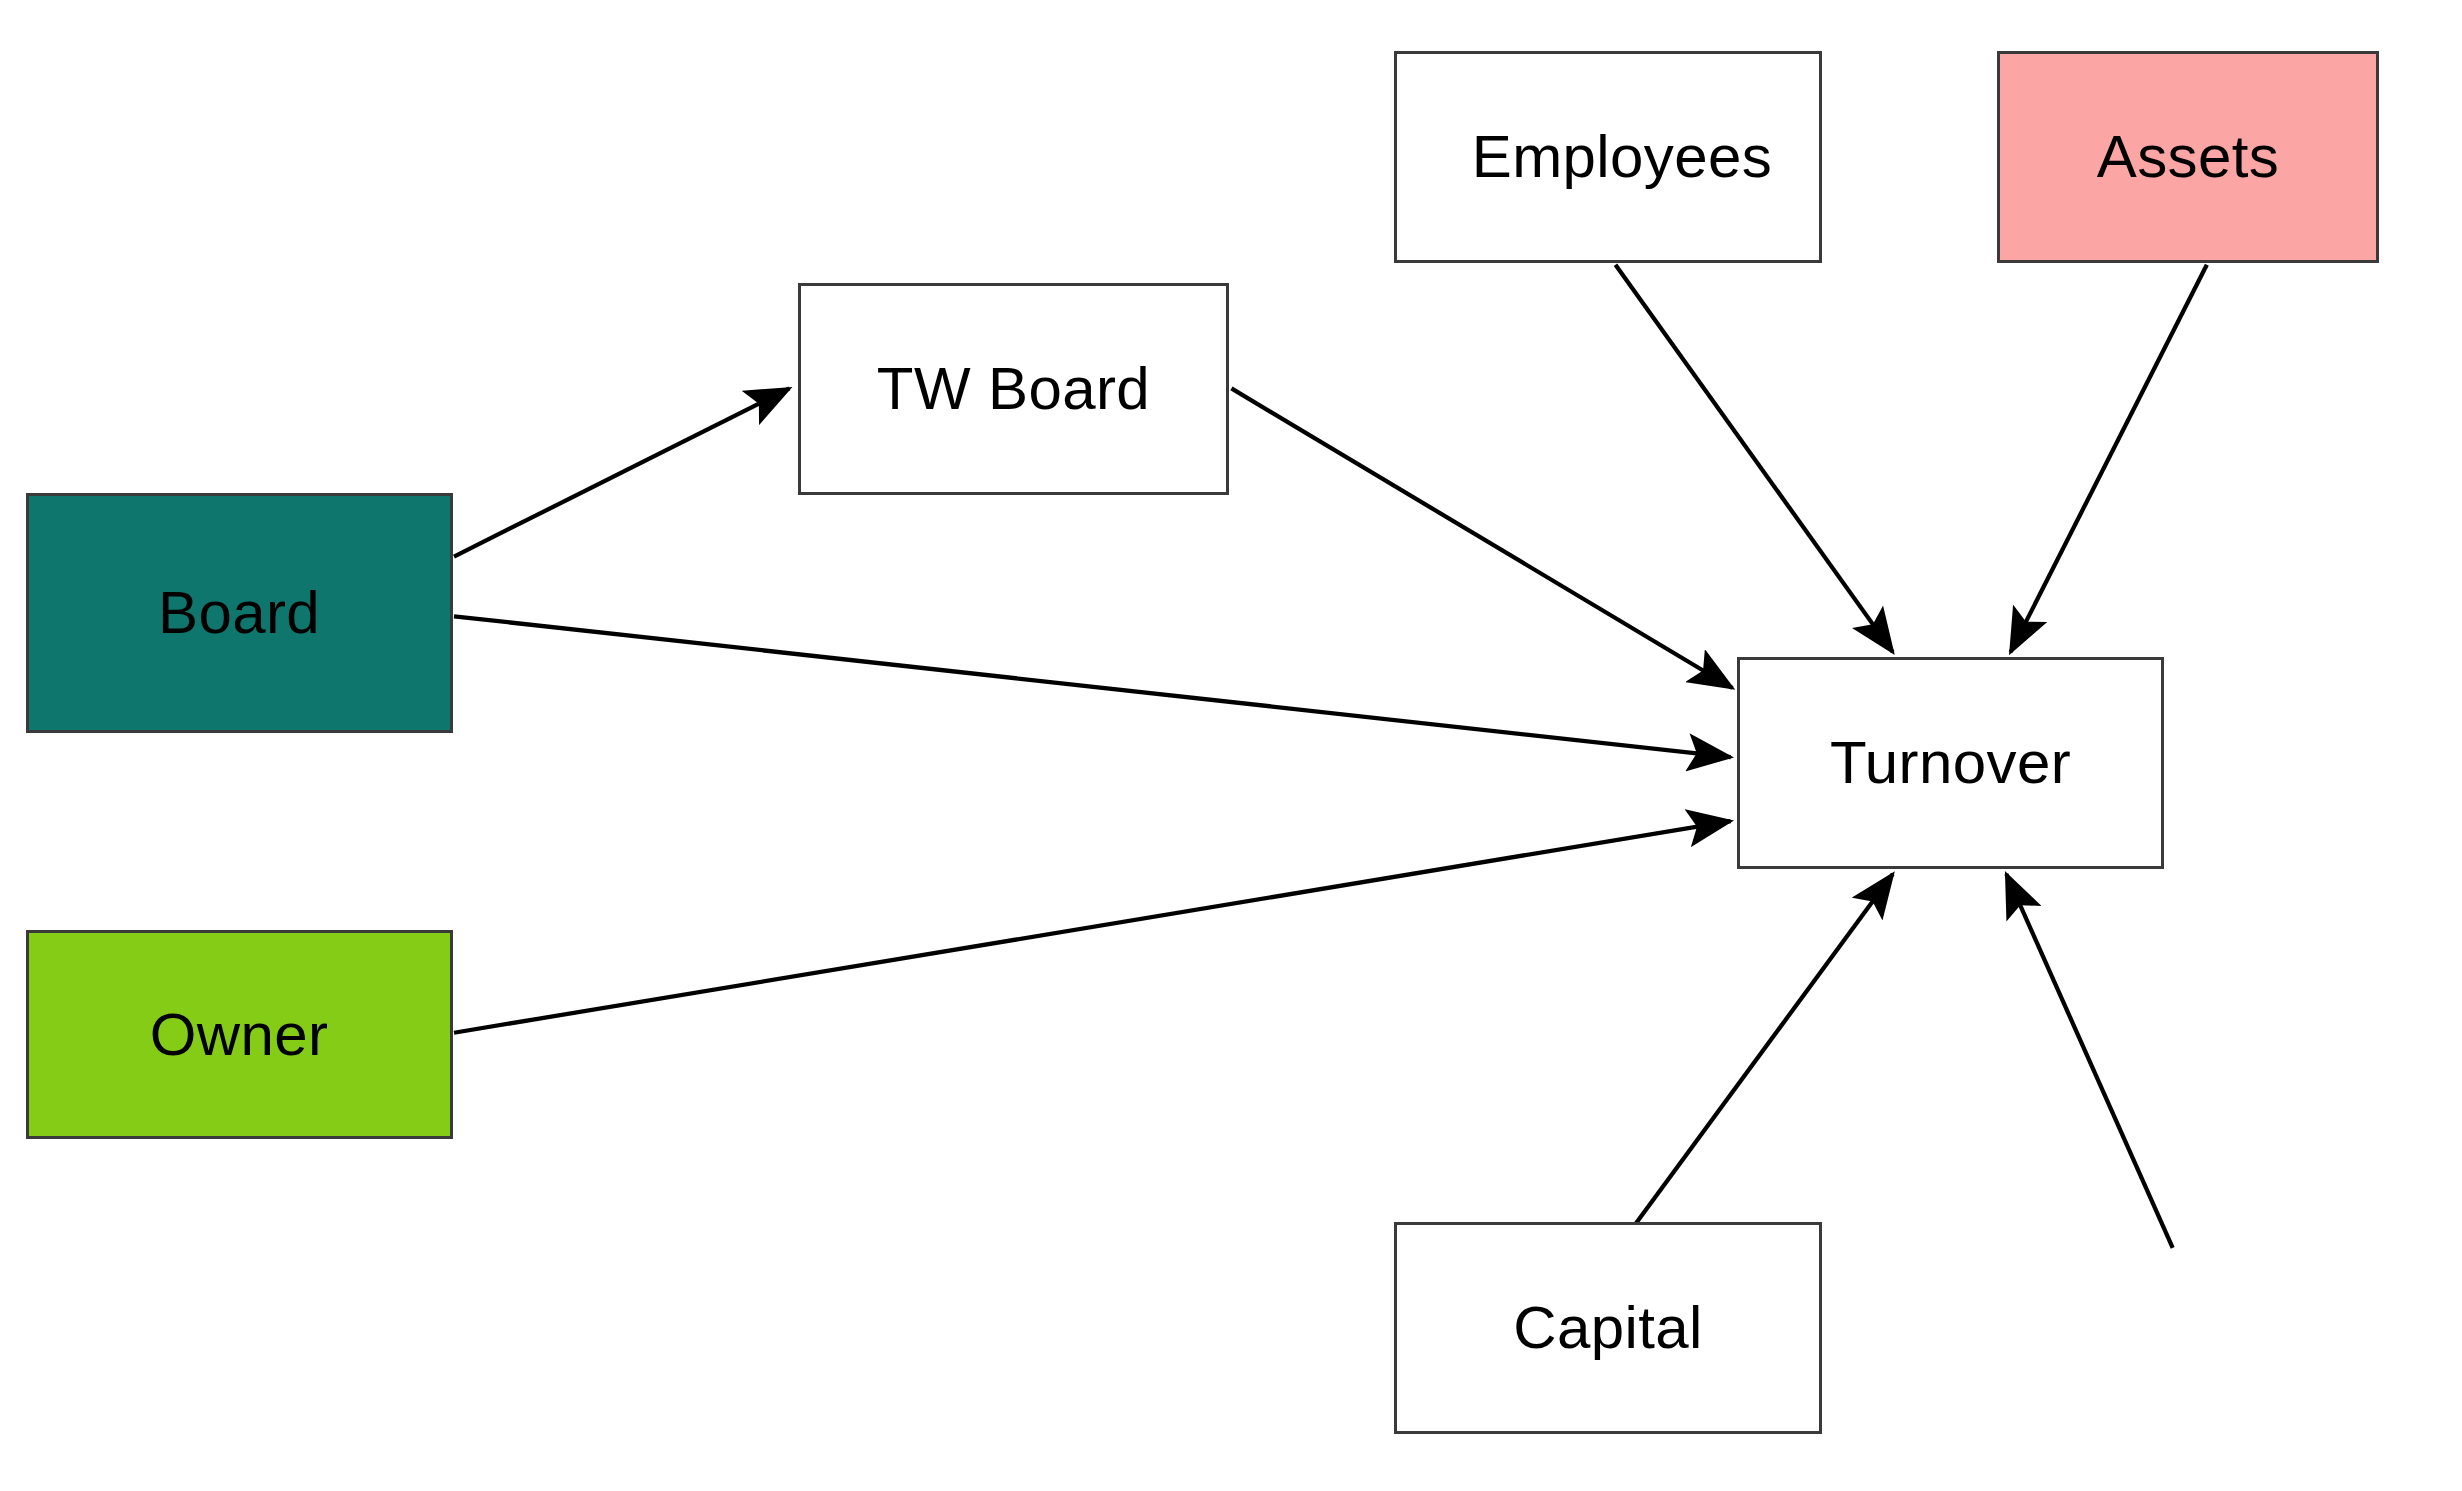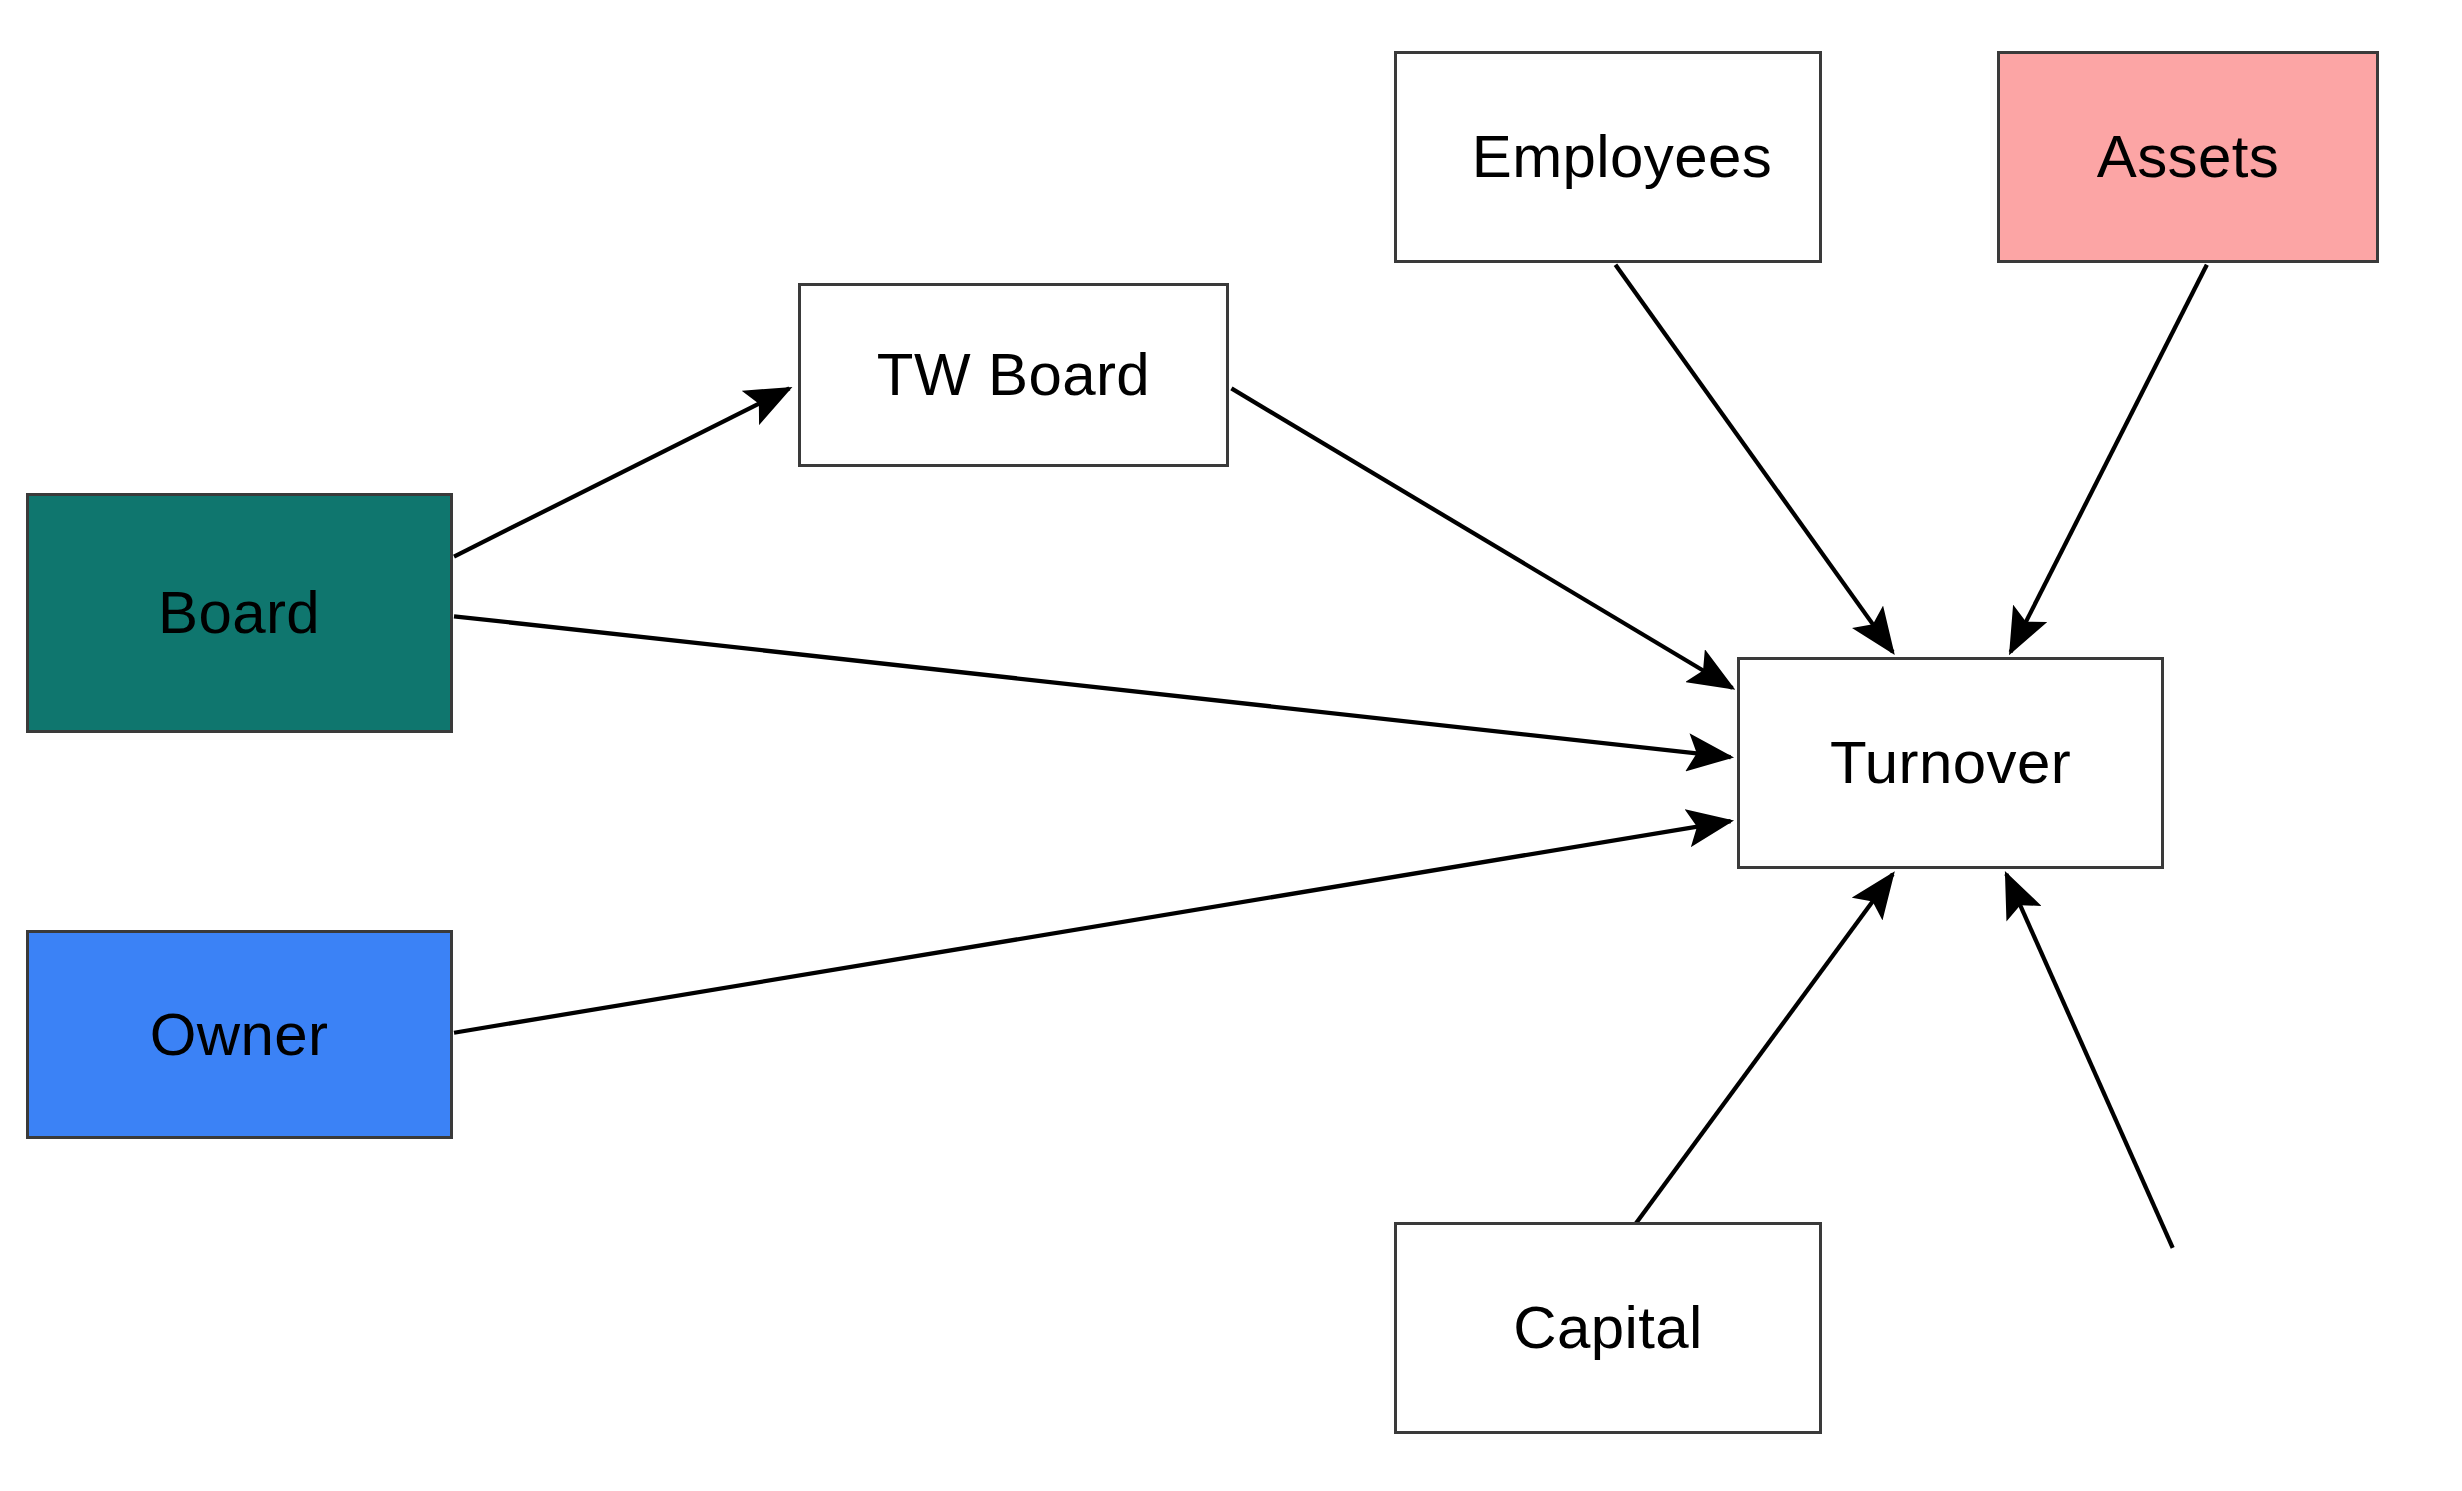--- a/index.html
+++ b/index.html
@@ -66,25 +66,25 @@
         <line x1="2586" y1="310" x2="2356" y2="764" stroke="#000000" stroke-width="5" marker-end="url(#arrowhead)"></line>
         <line x1="1896" y1="1462" x2="2218" y2="1024" stroke="#000000" stroke-width="5" marker-end="url(#arrowhead)"></line>
         <line x1="2546" y1="1462" x2="2351" y2="1024" stroke="#000000" stroke-width="5" marker-end="url(#arrowhead)"></line>
       </g>
   </svg>
 
   <div class="node" style="left: 25.6px; top: 493px; width: 427px; height: 240px; background: #0f766e; border-color: rgb(58, 58, 58); text-align: right;">
     <span class="node-label">Board</span>
   </div>
 
-  <div class="node" style="left: 25.6px; top: 930px; width: 427px; height: 209px; background: #3b82f6; border-color: rgb(58, 58, 58);">
+  <div class="node" style="left: 25.6px; top: 930px; width: 427px; height: 209px; background: #84cc16; border-color: rgb(58, 58, 58);">
     <span class="node-label">Owner</span>
   </div>
 
-  <div class="node" style="left: 798px; top: 283px; width: 431px; height: 184px; background: rgb(255, 255, 255); border-color: rgb(58, 58, 58);">
+  <div class="node" style="left: 798px; top: 283px; width: 431px; height: 212px; background: rgb(255, 255, 255); border-color: rgb(58, 58, 58);">
     <span class="node-label">TW Board</span>
   </div>
 
   <div class="node" style="left: 1394px; top: 51px; width: 428px; height: 212px; background: rgb(255, 255, 255); border-color: rgb(58, 58, 58); padding-left: 28px;">
     <span class="node-label">Employees</span>
   </div>
 
   <div class="node" style="left: 1997px; top: 51px; width: 382px; height: 212px; background: #fca5a5; border-color: rgb(58, 58, 58);">
     <span class="node-label">Assets</span>
   </div>

